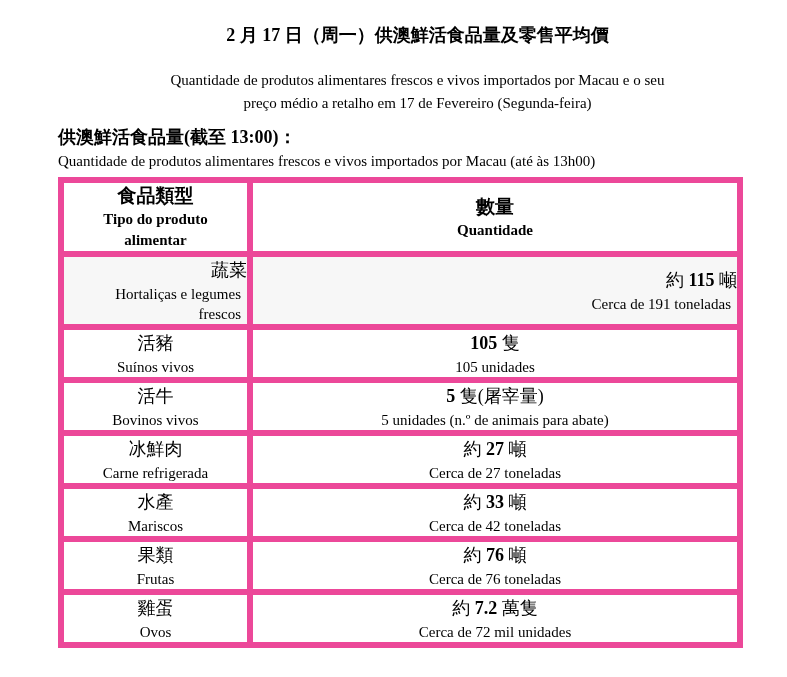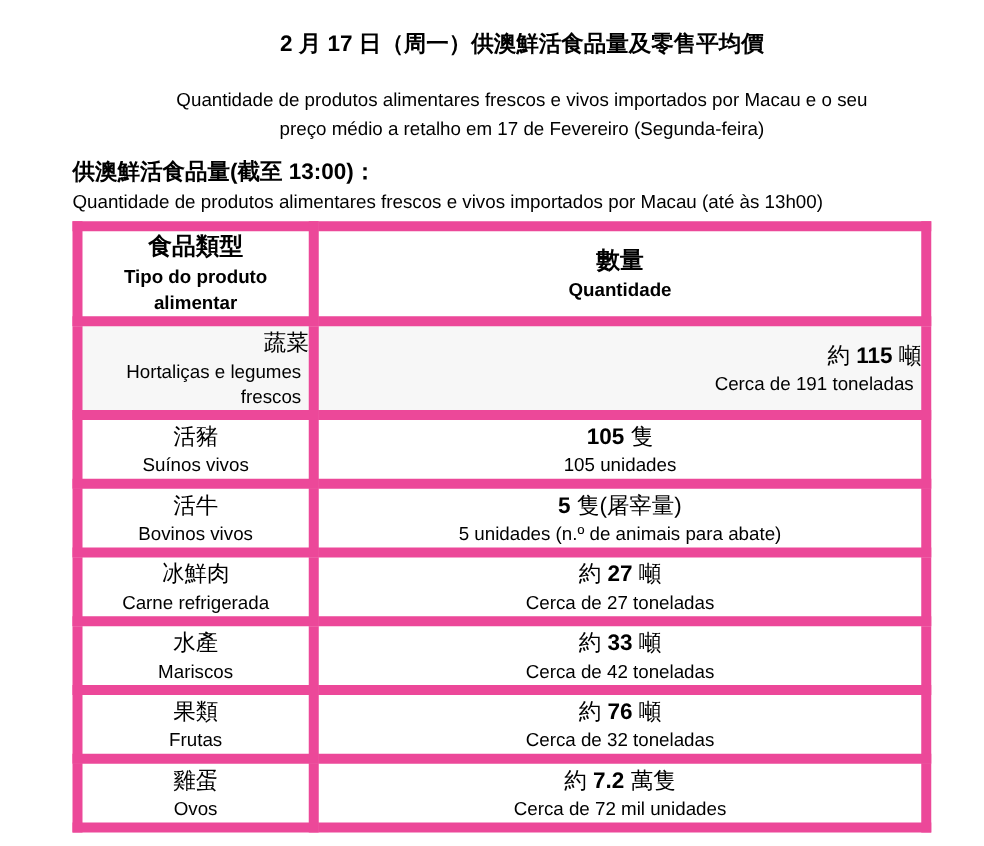--- a/index.html
+++ b/index.html
@@ -9,20 +9,21 @@
     color: #000000;
     font-family: "Liberation Sans", sans-serif;
   }
   body {
     width: 787px;
     height: 677px;
     overflow: hidden;
   }
   .page {
     padding: 16px 10px 0 58px; 
+    font-family: Liberation Serif, serif;
   }
   .doc-title {
     text-align: center;
     font-weight: bold;
     font-size: 18px;
     line-height: 26px;
     margin: 6px 0 0 0;
   }
   .subtitle {
     text-align: center;
@@ -44,21 +45,21 @@
   }
   table.qty-table {
     border-collapse: collapse;
     table-layout: fixed;
     width: 679px;
     border: 3px solid #000;
   }
   .qty-table col.c1 { width: 189px; }
   .qty-table col.c2 { width: 490px; }
   .qty-table th, .qty-table td {
-    border: 8px solid #ec4899;
+    border: 6px solid #ec4899;
     text-align: center;
     vertical-align: middle;
     padding: 0;
   }
   tr.head-row { height: 68px; }
   tr.row-tall { height: 66px; }
   tr.row-std  { height: 48px; }
   tr.shaded td { background: #f7f7f7; text-align: right; }
   .zh-big {
     font-size: 19px;
@@ -170,21 +171,21 @@
       </td>
     </tr>
 
     <tr class="row-std">
       <td>
         <div class="zh-line">果類</div>
         <div class="pt-line">Frutas</div>
       </td>
       <td>
         <div class="zh-line"><span>約 </span><span class="num">76</span><span> 噸</span></div>
-        <div class="pt-line">Cerca de 32 toneladas</div>
+        <div class="pt-line">Cerca de 76 toneladas</div>
       </td>
     </tr>
 
     <tr class="row-std">
       <td>
         <div class="zh-line">雞蛋</div>
         <div class="pt-line">Ovos</div>
       </td>
       <td>
         <div class="zh-line"><span>約 </span><span class="num">7.2</span><span> 萬隻</span></div>

